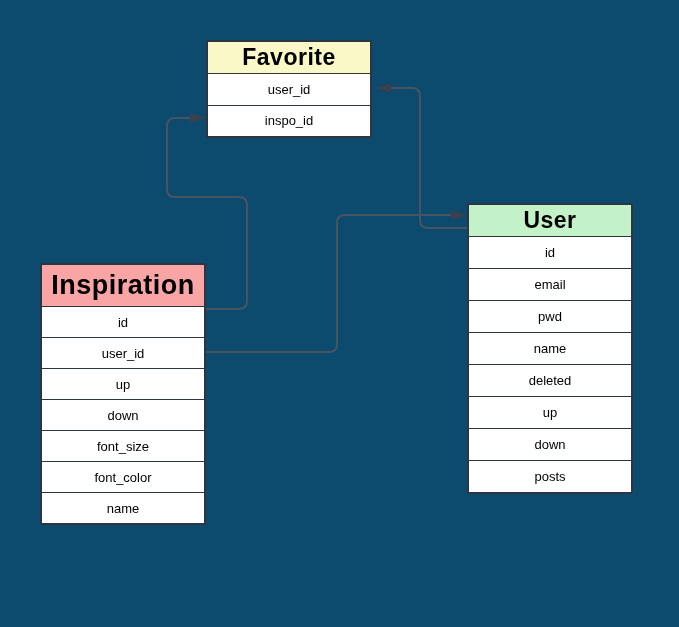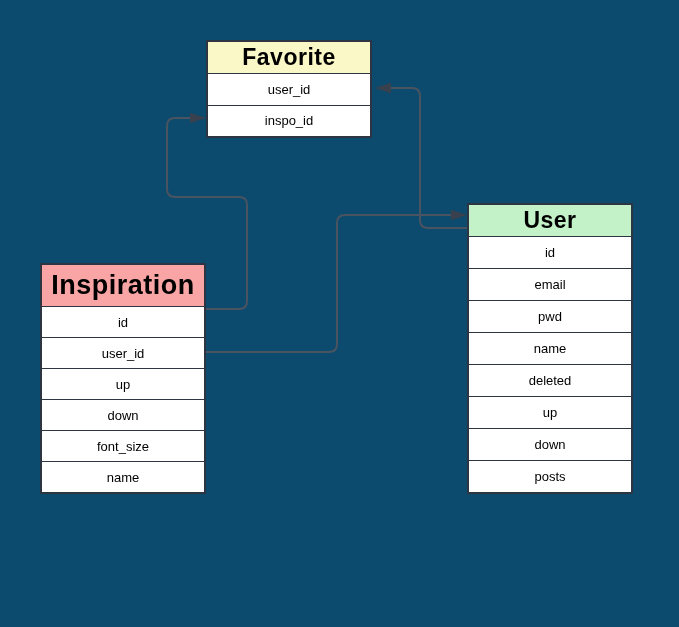--- a/index.html
+++ b/index.html
@@ -106,17 +106,18 @@
   <div class="table" id="t-inspiration">
     <div class="t-header" style="background: rgb(249, 165, 165);">
       <span class="t-title">Inspiration</span>
     </div>
     <div class="t-rows">
         <div class="trow">id</div>
         <div class="trow">user_id</div>
         <div class="trow">up</div>
         <div class="trow">down</div>
         <div class="trow">font_size</div>
+        <div class="trow">font_color</div>
         <div class="trow">name</div>
       </div>
   </div>
 
 </div>
 
 </body></html>

